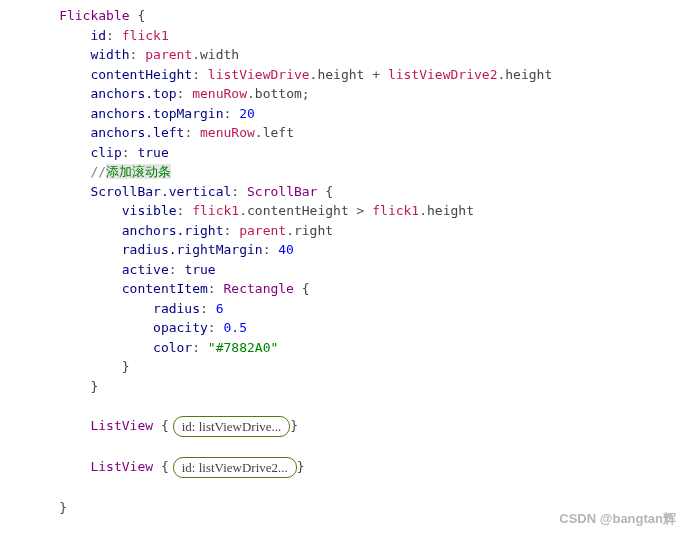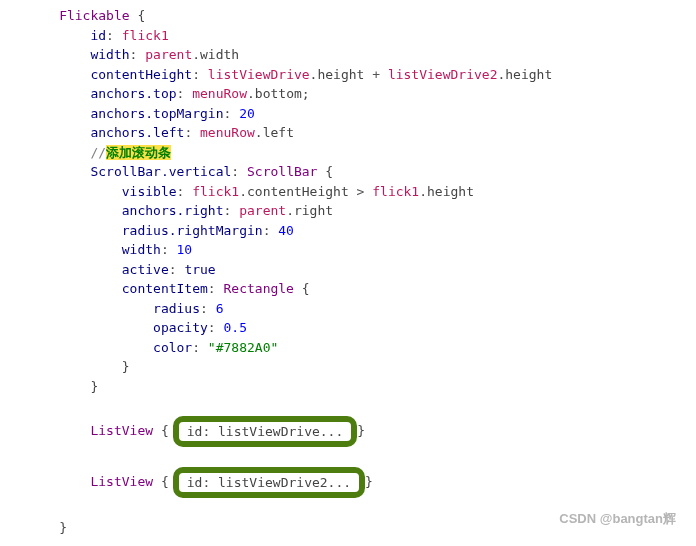--- a/index.html
+++ b/index.html
@@ -22,32 +22,33 @@
     white-space: pre;
     padding-left: 20px;
   }
   .kw { color: #800080; }       
   .prop { color: #000080; }     
   .ref { color: #be185d; }  
   .op { color: #555; }
   .txt { color: #444; }
   .bool { color: #000080; }
   .comment { color: #808080; }
-  .highlight { background: #fde047; color: #008000; font-weight: bold; }
+  .highlight { background: #e5e5e5; color: #008000; }
   .num { color: #0000ff; }
   .str { color: #008000; }
   .brace { color: #444; }
   .punct { color: #444; }
   .pill {
     display: inline-block;
-    border: 6px solid #4d7c0f;
+    border: 1px solid #4d7c0f;
     border-radius: 10px;
     padding: 0 8px;
     margin-left: 4px;
     vertical-align: middle;
+    font-family: Liberation Serif, serif;
   }
   .watermark {
     position: absolute;
     bottom: 18px;
     right: 20px;
     color: rgba(150,150,150,0.7);
     font-family: sans-serif;
     font-size: 13px;
     pointer-events: none;
     font-weight: bold;
@@ -66,32 +67,32 @@
 
 
 <div class="line">         <span class="prop">contentHeight</span><span class="punct">: </span><span class="ref">listViewDrive</span><span class="txt">.height</span><span class="op"> + </span><span class="ref">listViewDrive2</span><span class="txt">.height</span></div>
 
 <div class="line">         <span class="prop">anchors.top</span><span class="punct">: </span><span class="ref">menuRow</span><span class="txt">.bottom</span><span class="punct">;</span></div>
 
 <div class="line">         <span class="prop">anchors.topMargin</span><span class="punct">: </span><span class="num">20</span></div>
 
 <div class="line">         <span class="prop">anchors.left</span><span class="punct">: </span><span class="ref">menuRow</span><span class="txt">.left</span></div>
 
+<div class="line">         <span class="prop">clip</span><span class="punct">: </span><span class="bool">true</span></div>
 
 <div class="line">         <span class="comment">//</span><span class="highlight">添加滚动条</span></div>
 
 <div class="line">         <span class="prop">ScrollBar.vertical</span><span class="punct">: </span><span class="kw">ScrollBar</span> <span class="brace">{</span></div>
 
 <div class="line">             <span class="prop">visible</span><span class="punct">: </span><span class="ref">flick1</span><span class="txt">.contentHeight</span><span class="op"> &gt; </span><span class="ref">flick1</span><span class="txt">.height</span></div>
 
 <div class="line">             <span class="prop">anchors.right</span><span class="punct">: </span><span class="ref">parent</span><span class="txt">.right</span></div>
 
 <div class="line">             <span class="prop">radius.rightMargin</span><span class="punct">: </span><span class="num">40</span></div>
 
-<div class="line">             <span class="prop">width</span><span class="punct">: </span><span class="num">10</span></div>
 
 <div class="line">             <span class="prop">active</span><span class="punct">: </span><span class="bool">true</span></div>
 
 <div class="line">             <span class="prop">contentItem</span><span class="punct">: </span><span class="kw">Rectangle</span> <span class="brace">{</span></div>
 
 <div class="line">                 <span class="prop">radius</span><span class="punct">: </span><span class="num">6</span></div>
 
 <div class="line">                 <span class="prop">opacity</span><span class="punct">: </span><span class="num">0.5</span></div>
 
 <div class="line">                 <span class="prop">color</span><span class="punct">: </span><span class="str">"#7882A0"</span></div>

